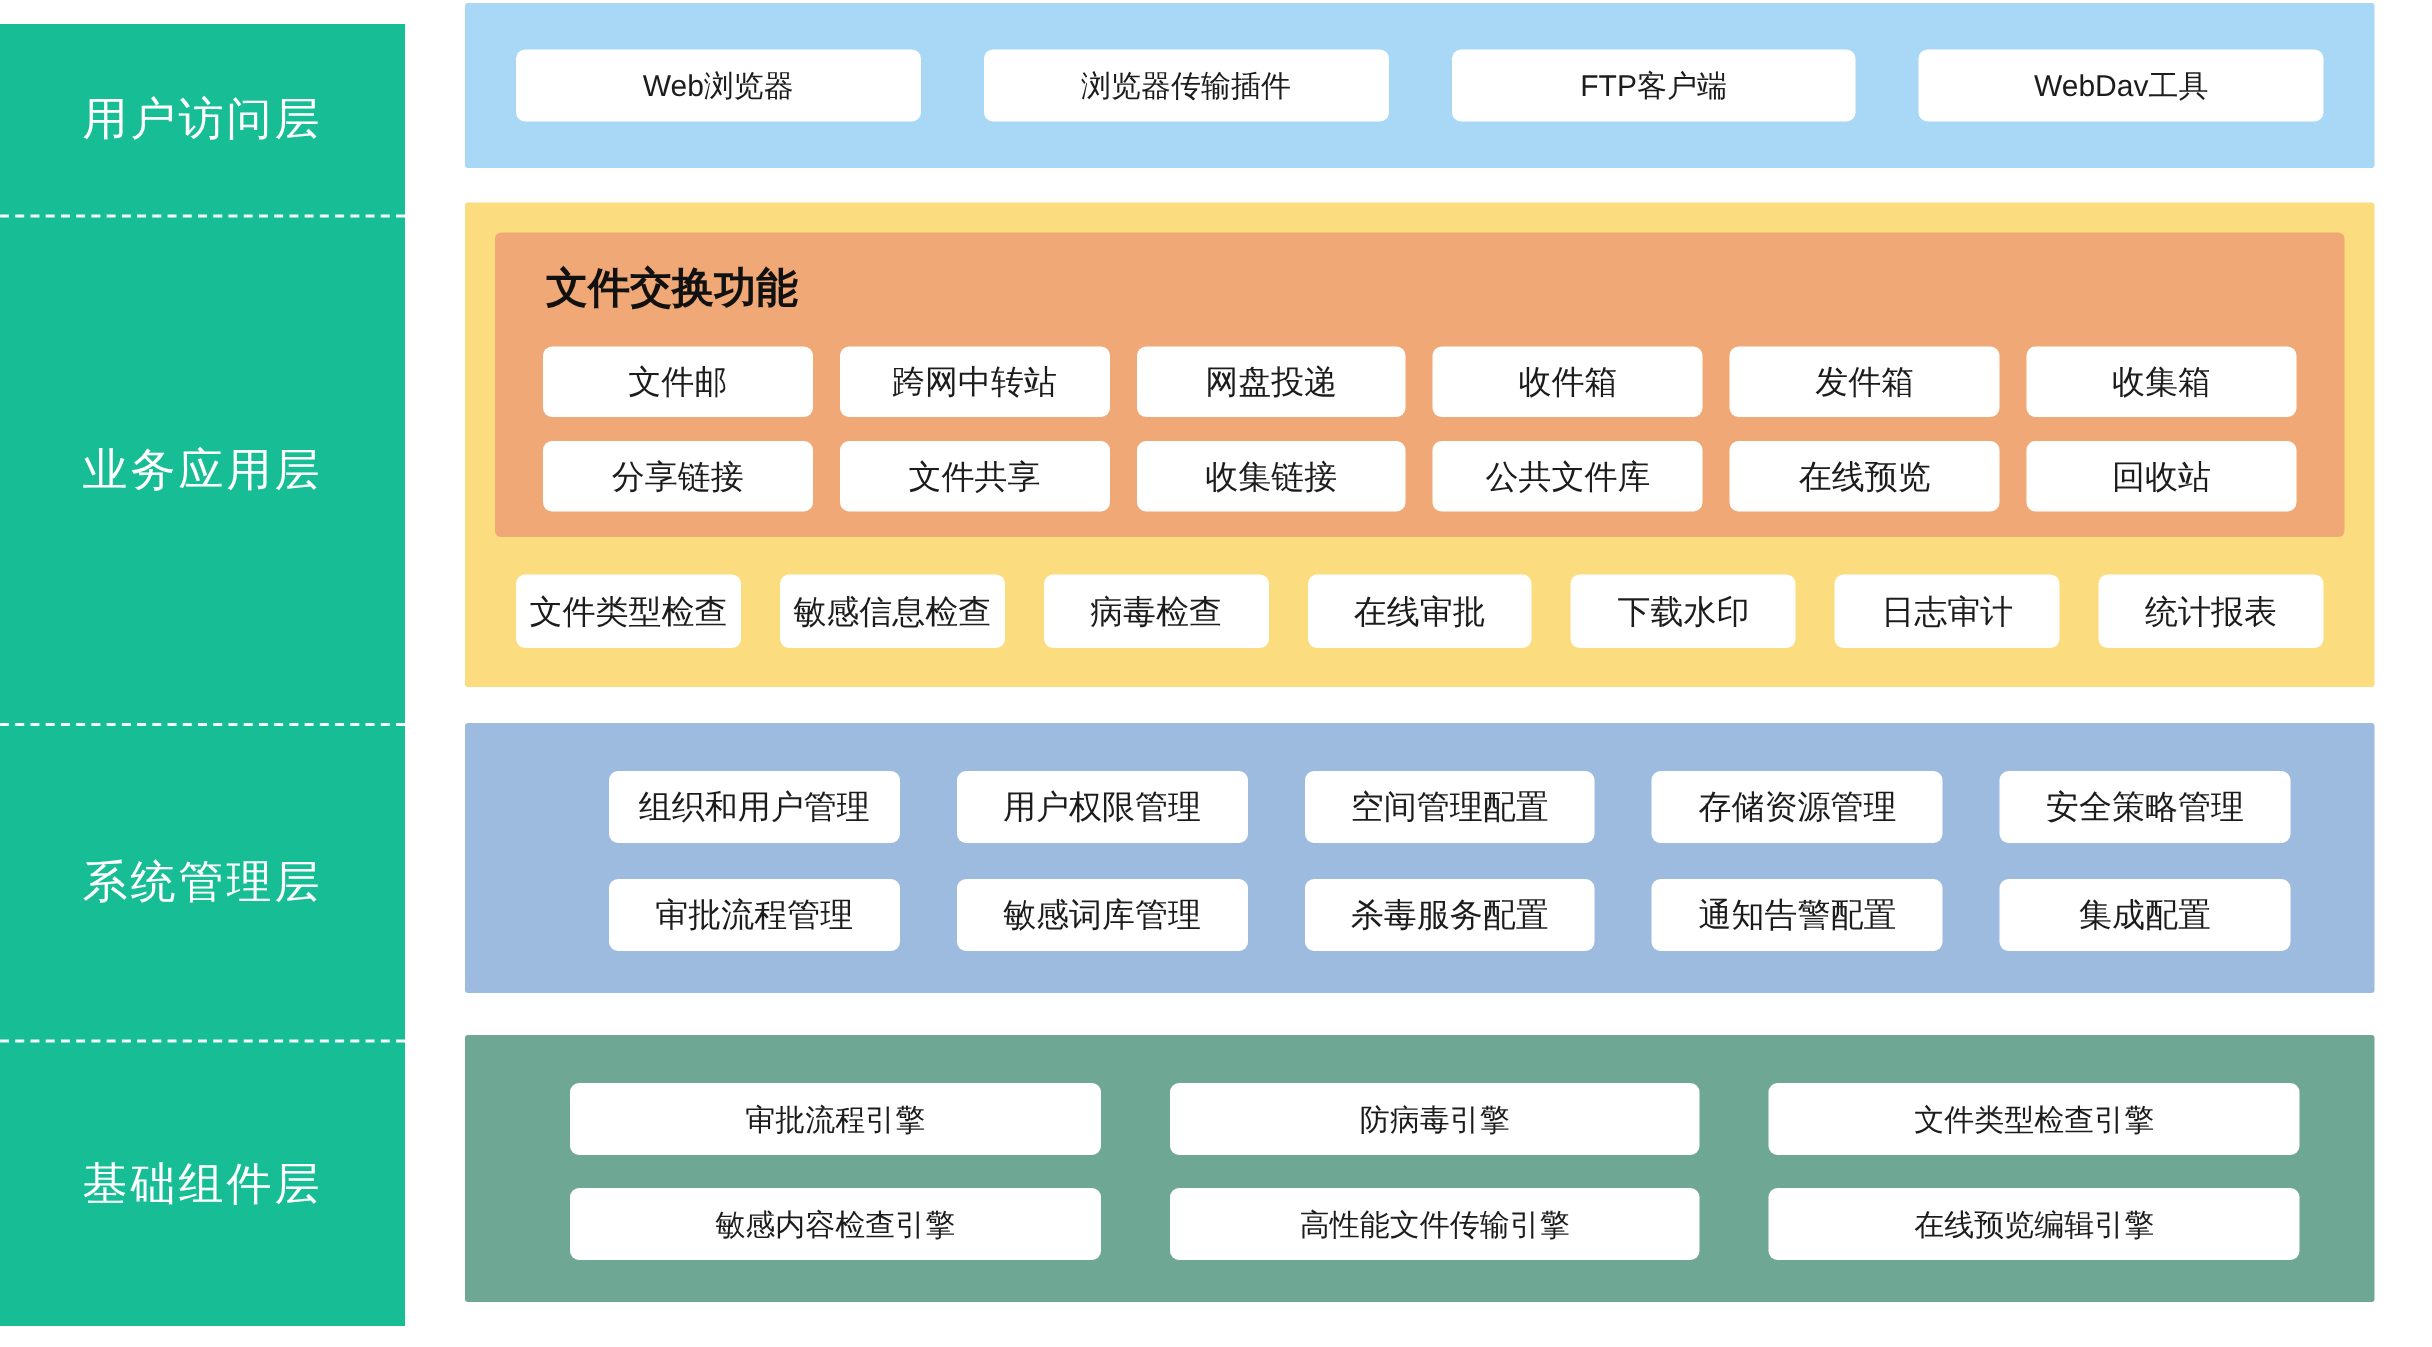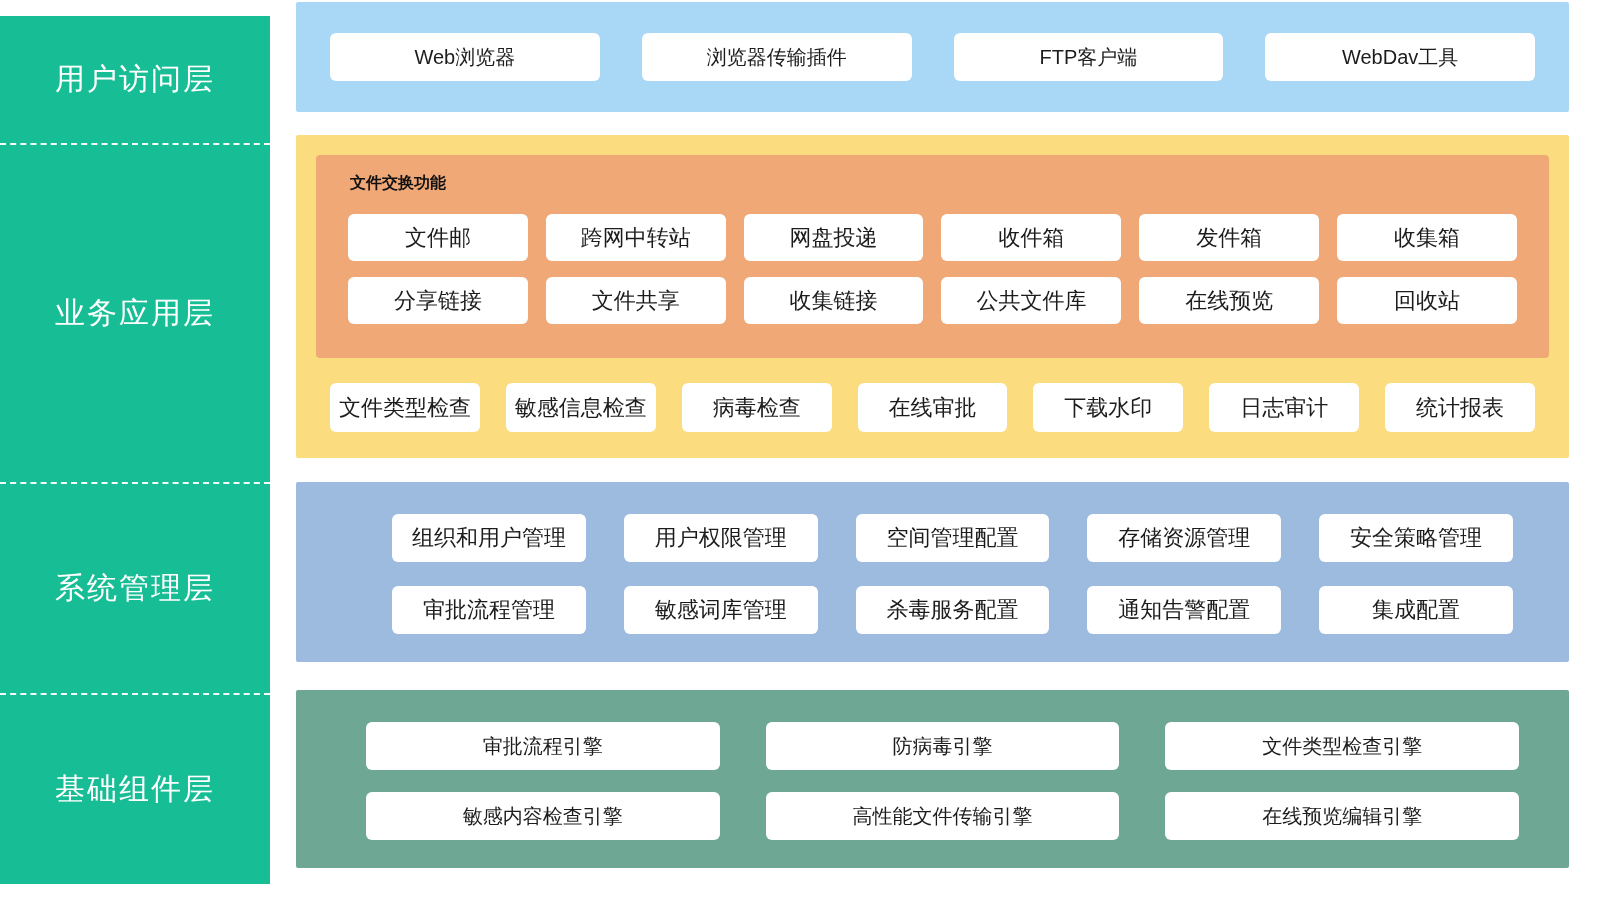--- a/index.html
+++ b/index.html
@@ -37,21 +37,21 @@
     letter-spacing: 2px;
   }
   .sec-1 { height: 127px; }
   .sec-2 { height: 339px; border-top: 2px dashed rgba(255,255,255,0.95); }
   .sec-3 { height: 211px; border-top: 2px dashed rgba(255,255,255,0.95); }
   .sec-4 { height: 191px; border-top: 2px dashed rgba(255,255,255,0.95); }
 
   
   .content {
     position: absolute;
-    left: 296px; top: 0;
+    left: 310px; top: 0;
     width: 1273px;
     height: 868px;
     display: flex;
     flex-direction: column;
   }
   .band { border-radius: 2px; }
 
   .pill {
     background: #ffffff;
     border-radius: 6px;
@@ -82,21 +82,21 @@
     background: #fbdc7f;
     padding: 20px 20px 0 20px;
   }
   .exchange-panel {
     background: #f0a877;
     border-radius: 4px;
     height: 203px;
     padding: 16px 32px 0 32px;
   }
   .panel-title {
-    font-size: 16px;
+    font-size: 28px;
     font-weight: 700;
     color: #111111;
     margin: 2px 0 20px 2px;
   }
   .prow {
     display: flex;
     gap: 18px;
     margin-bottom: 16px;
   }
   .prow .pill { flex: 1; height: 47px; }

